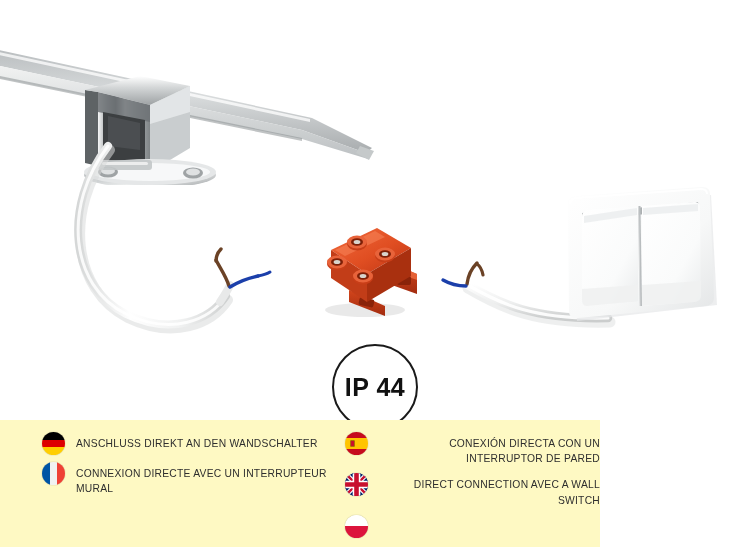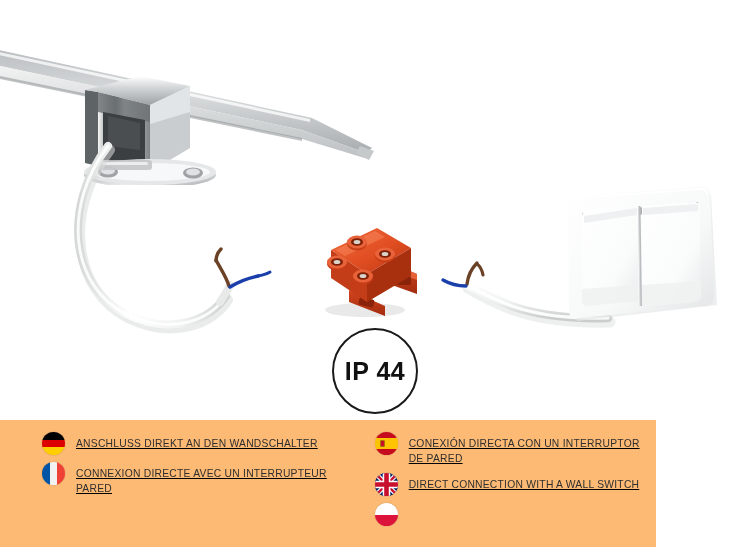--- a/index.html
+++ b/index.html
@@ -32,52 +32,51 @@
 
   
   .connector { position:absolute; left:305px; top:212px; width:120px; height:110px; }
 
   
   .switch { position:absolute; left:558px; top:185px; width:160px; height:140px; }
 
   
   .ip-badge {
     position:absolute;
-    left:332px; top:328px;
+    left:332px; top:344px;
     width:86px; height:86px;
     border:2px solid #1a1a1a;
     border-radius:50%;
     display:flex; align-items:center; justify-content:center;
     background:transparent;
   }
   .ip-badge-text {
     font-family:"Liberation Sans", sans-serif;
     font-size:25px;
     font-weight:bold;
     color:#111111;
     letter-spacing:0.5px;
     line-height:1;
     white-space:nowrap;
   }
 
   
   #footer {
     position:absolute; left:0; top:420px;
-    width:656px; height:127px;
-    background:#fdba74;
-    text-decoration:underline;
+    width:600px; height:127px;
+    background:#fef9c3;
   }
   .footer-cols {
     display:flex;
     width:100%; height:100%;
     padding:14px 0 0 0;
   }
   .footer-col { position:relative; }
   .footer-col.left  { width:400px; padding-left:42px; }
-  .footer-col.right { width:330px; padding-left:14px; }
+  .footer-col.right { width:330px; padding-left:14px;text-align:right; }
 
   .lang-row {
     display:flex;
     align-items:flex-start;
     margin-bottom:9px;
   }
   .flag {
     flex:0 0 auto;
     width:23px; height:23px;
     border-radius:50%;
@@ -362,21 +361,21 @@
           <span class="lang-text">ANSCHLUSS DIREKT AN DEN WANDSCHALTER</span>
         </div>
 
 
         <div class="lang-row">
           <span class="flag">
             <span class="fl-fr-b"></span>
               <span class="fl-fr-w"></span>
               <span class="fl-fr-r"></span>
           </span>
-          <span class="lang-text">CONNEXION DIRECTE AVEC UN INTERRUPTEUR PARED</span>
+          <span class="lang-text">CONNEXION DIRECTE AVEC UN INTERRUPTEUR MURAL</span>
         </div>
 
       </div>
 
       <div class="footer-col right">
 
         <div class="lang-row">
           <span class="flag">
             <span class="fl-es-r1"></span>
               <span class="fl-es-y"></span>
@@ -389,21 +388,21 @@
         <div class="lang-row">
           <span class="flag">
             <svg class="fl-gb" viewBox="0 0 60 60" preserveAspectRatio="none">
               <rect width="60" height="60" fill="#012169"></rect>
               <path d="M0,0 L60,60 M60,0 L0,60" stroke="#ffffff" stroke-width="12"></path>
               <path d="M0,0 L60,60 M60,0 L0,60" stroke="#c8102e" stroke-width="6"></path>
               <path d="M30,0 L30,60 M0,30 L60,30" stroke="#ffffff" stroke-width="20"></path>
               <path d="M30,0 L30,60 M0,30 L60,30" stroke="#c8102e" stroke-width="12"></path>
             </svg>
           </span>
-          <span class="lang-text">DIRECT CONNECTION WITH A WALL SWITCH</span>
+          <span class="lang-text">DIRECT CONNECTION AVEC A WALL SWITCH</span>
         </div>
 
         <div class="lang-row">
           <span class="flag">
             <span class="fl-pl-w"></span>
               <span class="fl-pl-r"></span>
           </span>
         </div>
 
       </div>

